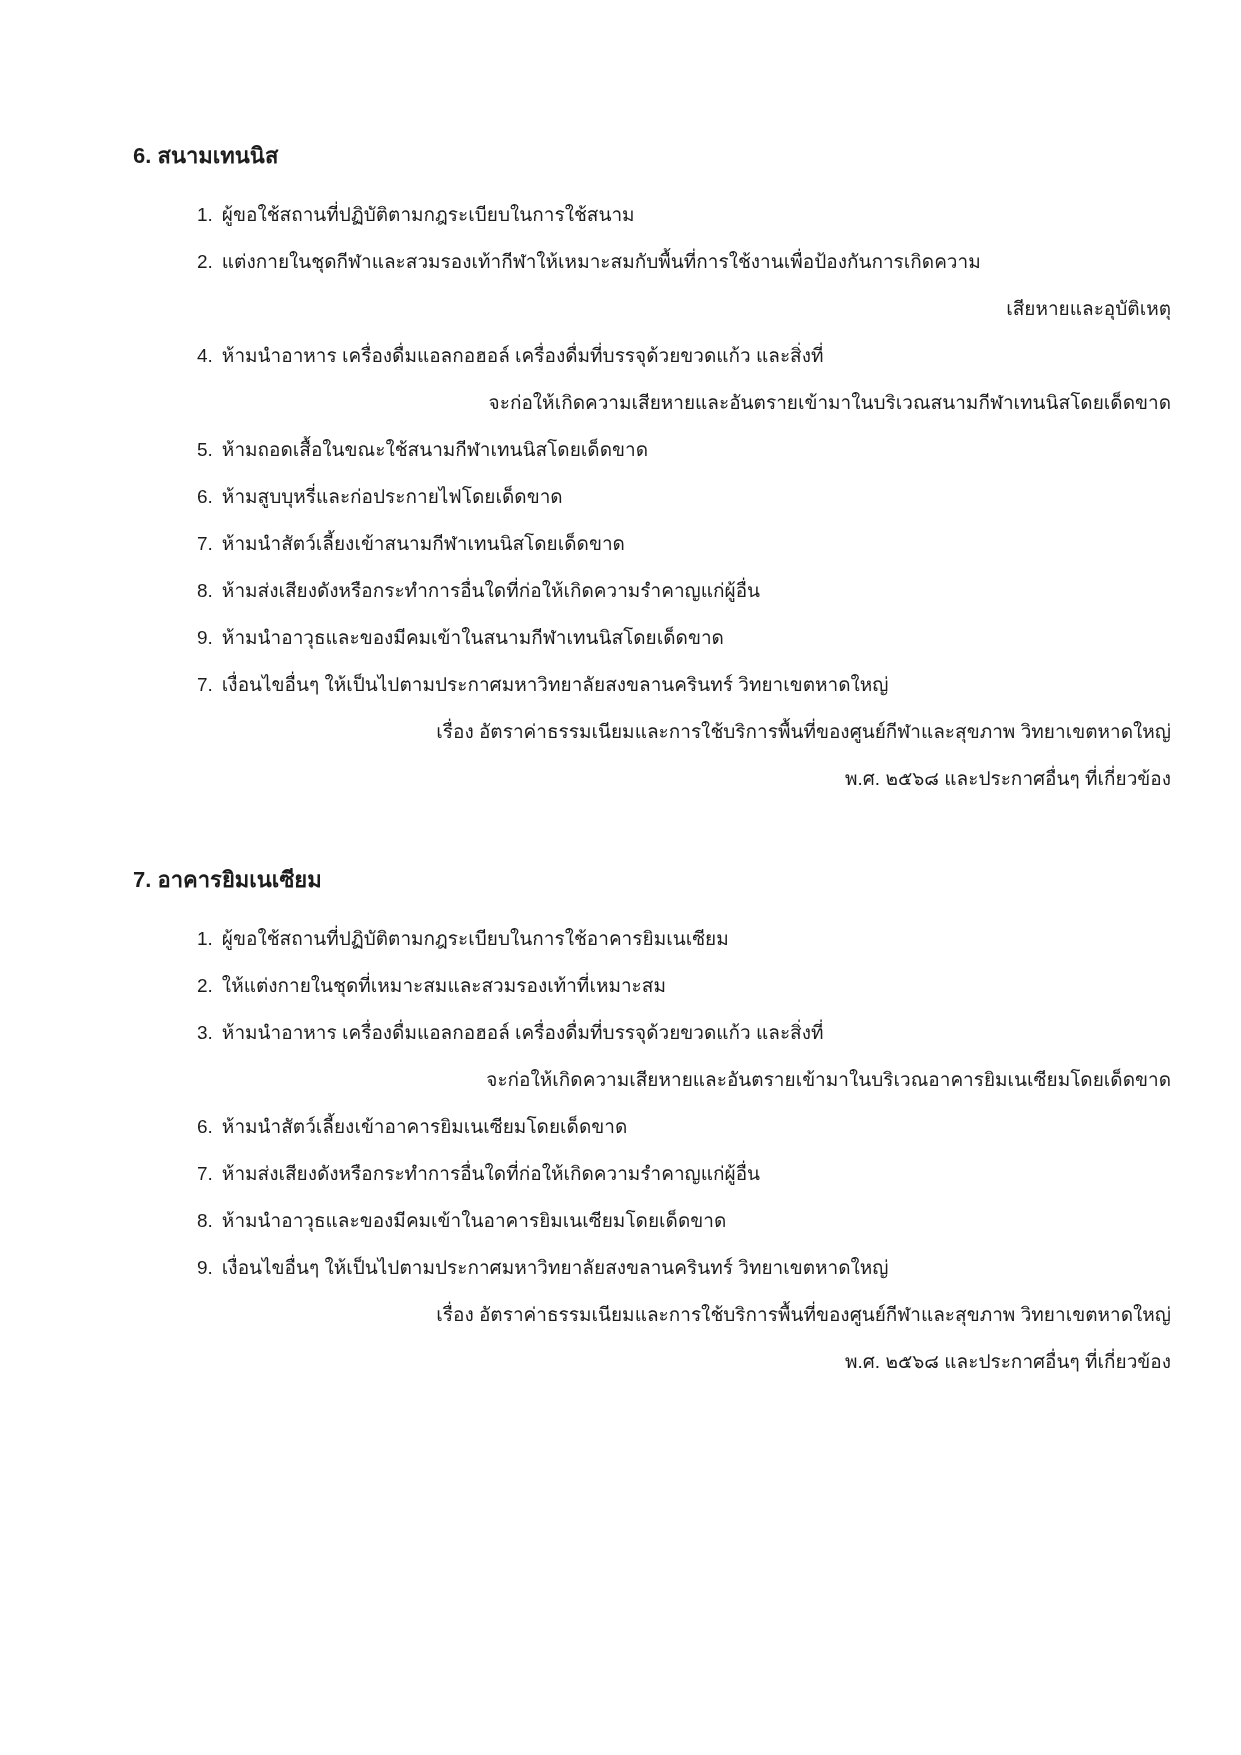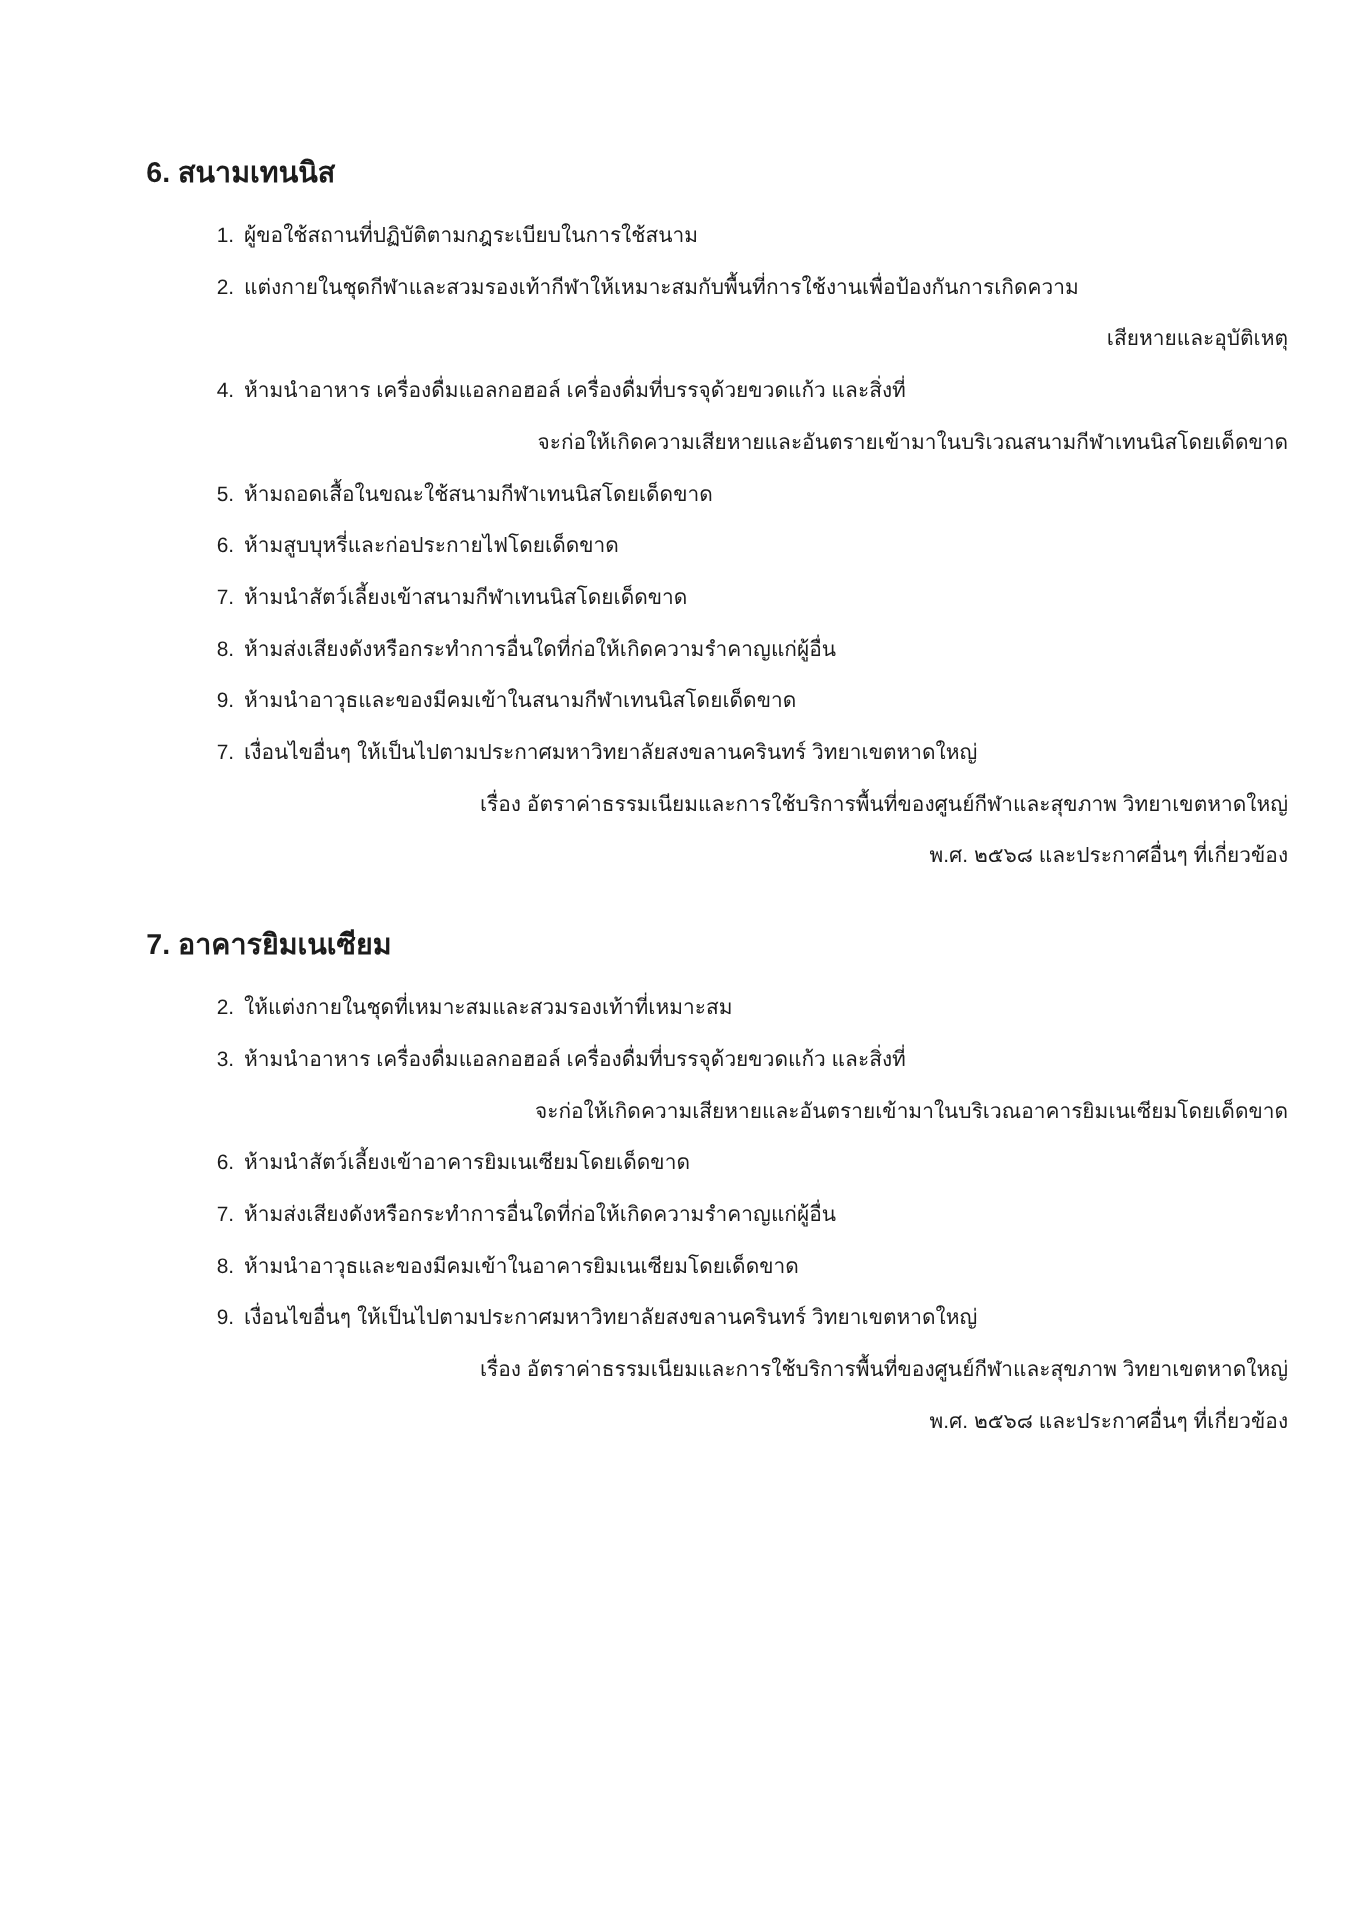--- a/index.html
+++ b/index.html
@@ -13,24 +13,24 @@
     height: 1755px;
     background: #ffffff;
     color: #1c1c1c;
     font-family: "Liberation Sans", "DejaVu Sans", sans-serif;
     overflow: hidden;
   }
   .content {
     padding: 141px 70px 0 133px;
   }
   .section + .section {
-    margin-top: 41px;
+    margin-top: 63px;
   }
   .section-heading {
-    font-size: 26px;
+    font-size: 22px;
     font-weight: bold;
     line-height: 30px;
     white-space: nowrap;
   }
   .rules {
     margin-top: 20px;
   }
   .rule-line {
     padding-left: 64px;
     font-size: 19px;
@@ -66,20 +66,21 @@
           <div class="rule-line"><span class="num">9.</span><span>ห้ามนำอาวุธและของมีคมเข้าในสนามกีฬาเทนนิสโดยเด็ดขาด</span></div>
           <div class="rule-line"><span class="num">7.</span><span>เงื่อนไขอื่นๆ ให้เป็นไปตามประกาศมหาวิทยาลัยสงขลานครินทร์ วิทยาเขตหาดใหญ่</span></div>
           <div class="rule-line cont"><span>เรื่อง อัตราค่าธรรมเนียมและการใช้บริการพื้นที่ของศูนย์กีฬาและสุขภาพ วิทยาเขตหาดใหญ่</span></div>
           <div class="rule-line cont"><span>พ.ศ. ๒๕๖๘ และประกาศอื่นๆ ที่เกี่ยวข้อง</span></div>
         </div>
   </div>
 
   <div class="section">
     <div class="section-heading">7. อาคารยิมเนเซียม</div>
     <div class="rules">
+          <div class="rule-line"><span class="num">1.</span><span>ผู้ขอใช้สถานที่ปฏิบัติตามกฎระเบียบในการใช้อาคารยิมเนเซียม</span></div>
           <div class="rule-line"><span class="num">2.</span><span>ให้แต่งกายในชุดที่เหมาะสมและสวมรองเท้าที่เหมาะสม</span></div>
           <div class="rule-line"><span class="num">3.</span><span>ห้ามนำอาหาร เครื่องดื่มแอลกอฮอล์ เครื่องดื่มที่บรรจุด้วยขวดแก้ว และสิ่งที่</span></div>
           <div class="rule-line cont"><span>จะก่อให้เกิดความเสียหายและอันตรายเข้ามาในบริเวณอาคารยิมเนเซียมโดยเด็ดขาด</span></div>
           <div class="rule-line"><span class="num">6.</span><span>ห้ามนำสัตว์เลี้ยงเข้าอาคารยิมเนเซียมโดยเด็ดขาด</span></div>
           <div class="rule-line"><span class="num">7.</span><span>ห้ามส่งเสียงดังหรือกระทำการอื่นใดที่ก่อให้เกิดความรำคาญแก่ผู้อื่น</span></div>
           <div class="rule-line"><span class="num">8.</span><span>ห้ามนำอาวุธและของมีคมเข้าในอาคารยิมเนเซียมโดยเด็ดขาด</span></div>
           <div class="rule-line"><span class="num">9.</span><span>เงื่อนไขอื่นๆ ให้เป็นไปตามประกาศมหาวิทยาลัยสงขลานครินทร์ วิทยาเขตหาดใหญ่</span></div>
           <div class="rule-line cont"><span>เรื่อง อัตราค่าธรรมเนียมและการใช้บริการพื้นที่ของศูนย์กีฬาและสุขภาพ วิทยาเขตหาดใหญ่</span></div>
           <div class="rule-line cont"><span>พ.ศ. ๒๕๖๘ และประกาศอื่นๆ ที่เกี่ยวข้อง</span></div>
         </div>

